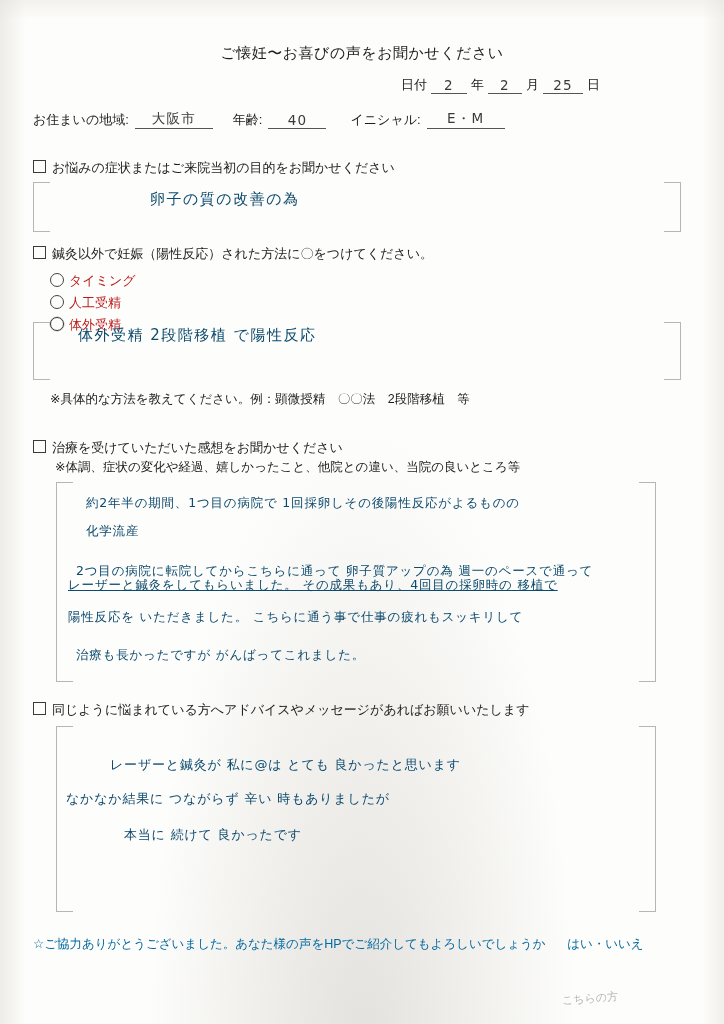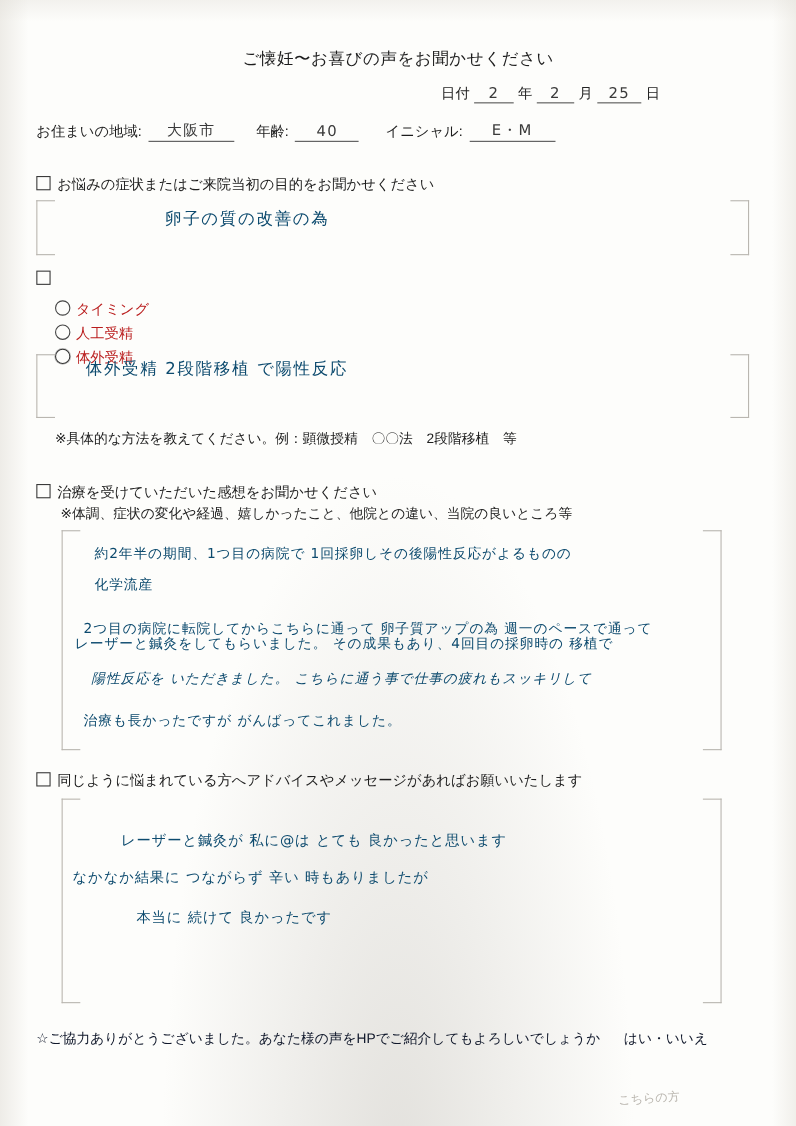--- a/index.html
+++ b/index.html
@@ -143,21 +143,21 @@
   .hw-line {
     font-size: 12.5px;
     letter-spacing: 0.8px;
     line-height: 1.1;
   }
   .footer-note {
     position: absolute;
     left: 33px;
     top: 936px;
     font-size: 12.5px;
-    color: #0f172a;
+    color: #0369a1;
   }
   .ul {
     border-bottom: 1px solid #555;
     min-width: 58px;
     display: inline-block;
     text-align: center;
   }
   .ul-wide {
     min-width: 78px;
   }
@@ -203,21 +203,21 @@
     <div class="q" style="left:33px; top:158px;">
       <span class="chk"></span><span>お悩みの症状またはご来院当初の目的をお聞かせください</span>
     </div>
     <div class="answer-box" style="left:33px; top:182px; width:648px; height:50px;">
       <div class="br br-l"></div>
       <div class="br br-r"></div>
     </div>
     <div class="handwriting hw-big" style="left:150px; top:190px;">卵子の質の改善の為</div>
 
     <div class="q" style="left:33px; top:244px;">
-      <span class="chk"></span>
+      <span class="chk"></span><span>鍼灸以外で妊娠（陽性反応）された方法に〇をつけてください。</span>
     </div>
 
     <div class="opt" style="left:50px; top:272px;">
       <span class="circ"></span><span>タイミング</span>
     </div>
     <div class="opt" style="left:50px; top:294px;">
       <span class="circ"></span><span>人工受精</span>
     </div>
     <div class="opt" style="left:50px; top:316px;">
       <span class="circ circ-marked"></span><span>体外受精</span>
@@ -236,22 +236,22 @@
     </div>
     <div class="q q-sub" style="left:55px; top:458px;">※体調、症状の変化や経過、嬉しかったこと、他院との違い、当院の良いところ等</div>
 
     <div class="answer-box" style="left:56px; top:482px; width:600px; height:200px;">
       <div class="br br-l"></div>
       <div class="br br-r"></div>
     </div>
     <div class="handwriting hw-line" style="left:86px; top:496px;">約2年半の期間、1つ目の病院で 1回採卵しその後陽性反応がよるものの</div>
     <div class="handwriting hw-line" style="left:86px; top:524px;">化学流産</div>
     <div class="handwriting hw-line" style="left:76px; top:564px;text-align:center;">2つ目の病院に転院してからこちらに通って 卵子質アップの為 週一のペースで通って</div>
-    <div class="handwriting hw-line" style="left:68px; top:578px;">レーザーと鍼灸をしてもらいました。 その成果もあり、4回目の採卵時の 移植で</div>
-    <div class="handwriting hw-line" style="left:83px; top:610px;font-style:italic;">陽性反応を いただきました。 こちらに通う事で仕事の疲れもスッキリして</div>
+    <div class="handwriting hw-line" style="left:68px; top:578px;text-decoration:underline;">レーザーと鍼灸をしてもらいました。 その成果もあり、4回目の採卵時の 移植で</div>
+    <div class="handwriting hw-line" style="left:68px; top:610px;">陽性反応を いただきました。 こちらに通う事で仕事の疲れもスッキリして</div>
     <div class="handwriting hw-line" style="left:76px; top:648px;">治療も長かったですが がんばってこれました。</div>
 
     <div class="q" style="left:33px; top:700px;">
       <span class="chk"></span><span>同じように悩まれている方へアドバイスやメッセージがあればお願いいたします</span>
     </div>
 
     <div class="answer-box" style="left:56px; top:726px; width:600px; height:186px;">
       <div class="br br-l"></div>
       <div class="br br-r"></div>
     </div>

